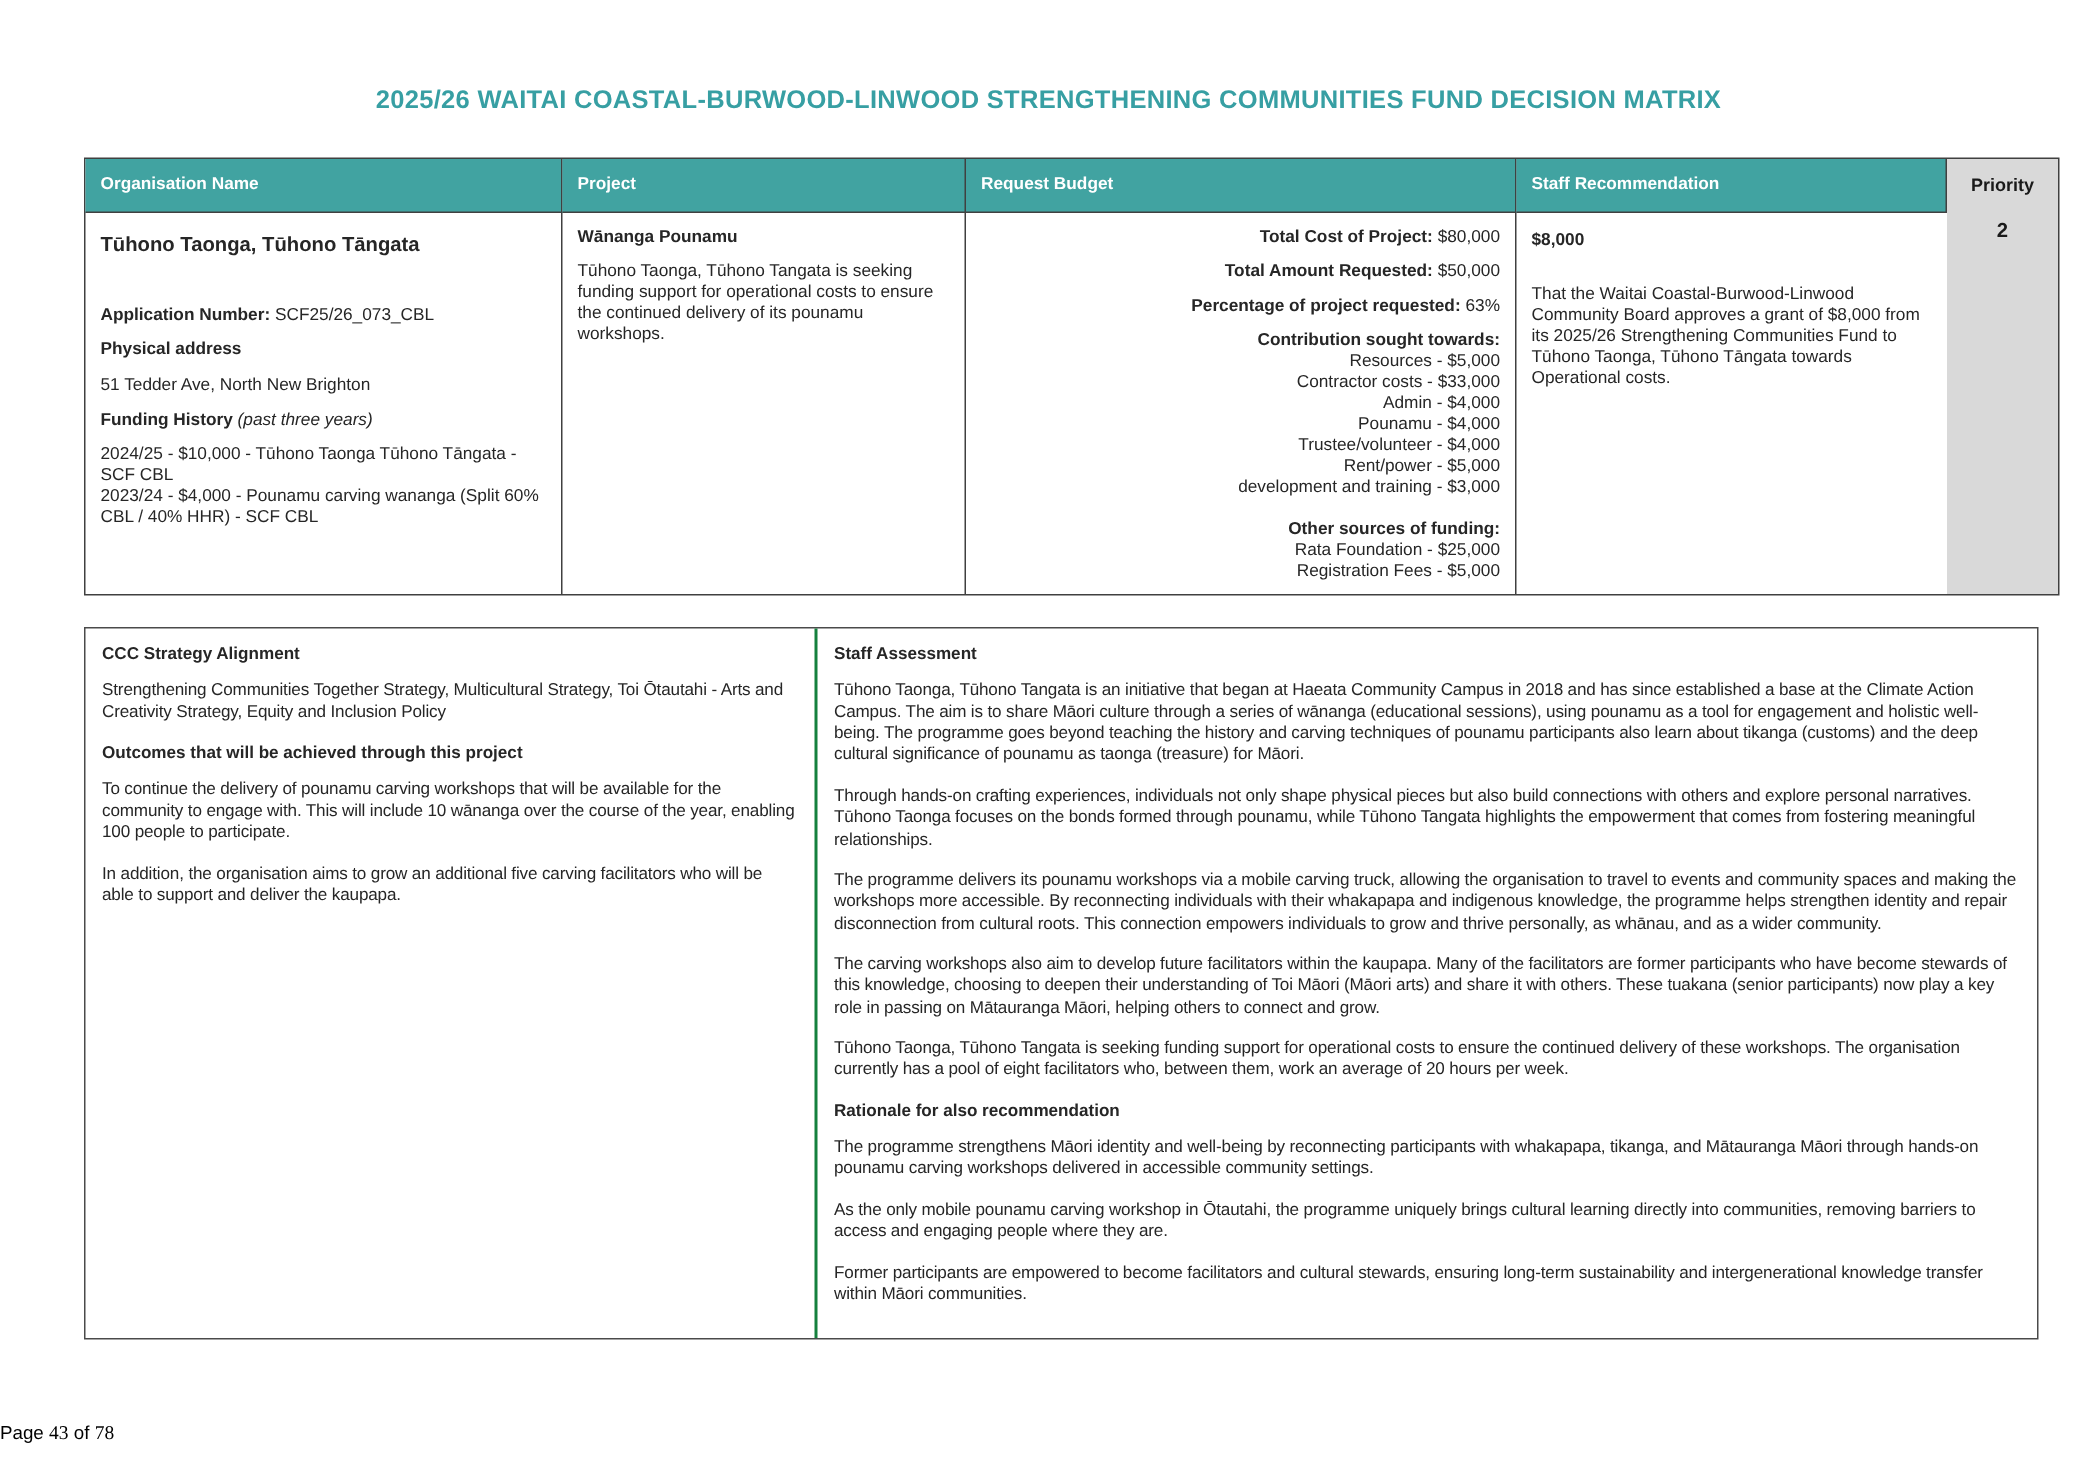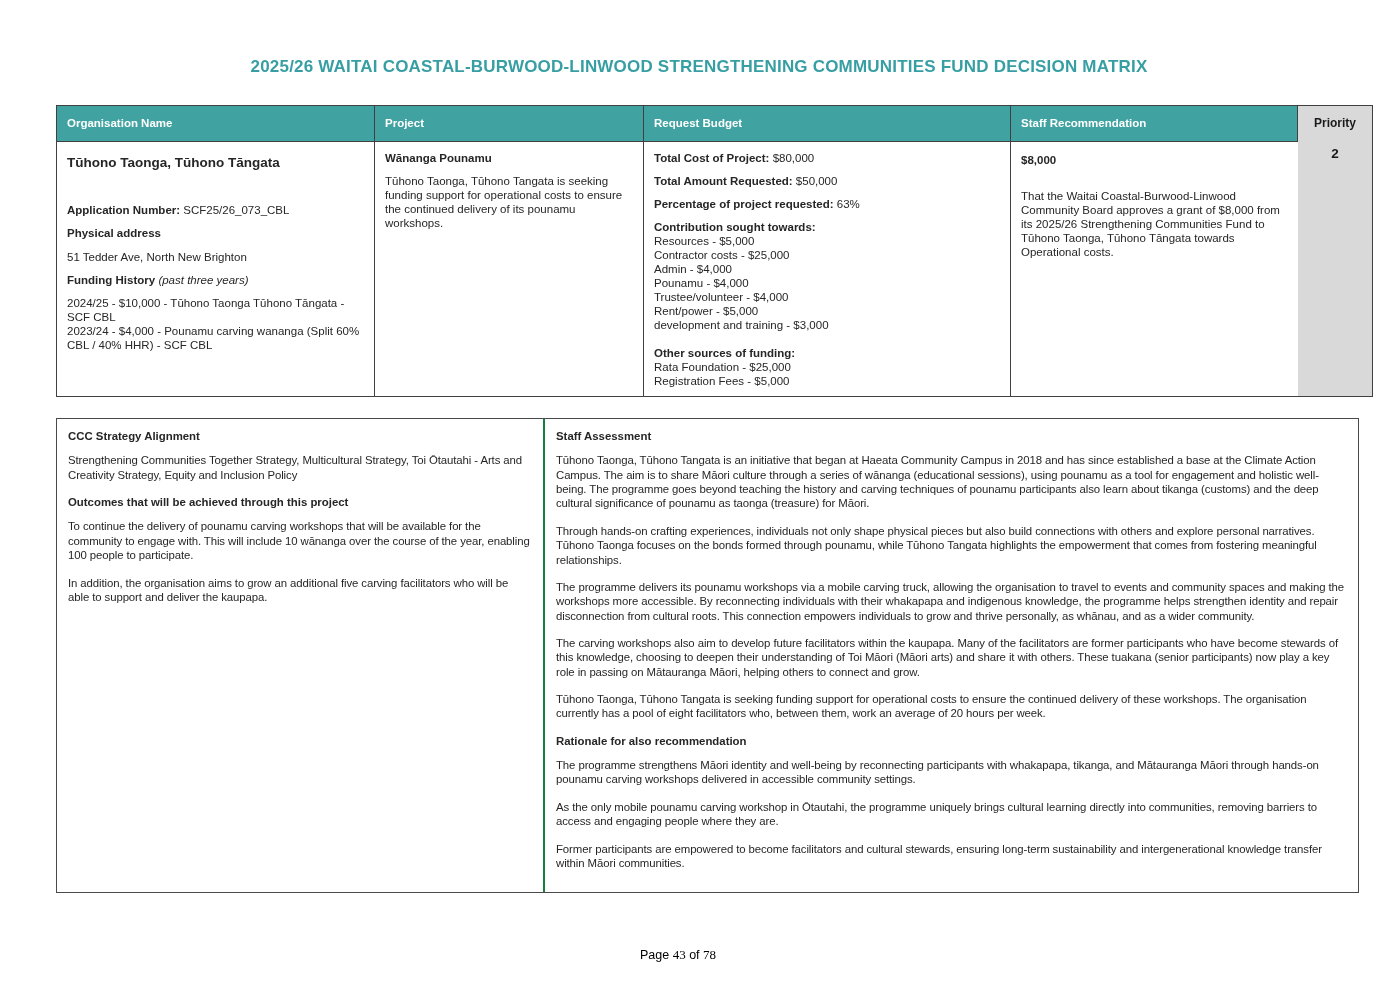--- a/index.html
+++ b/index.html
@@ -55,21 +55,21 @@
     font-size:11.4px; line-height:1.26;
   }
   .t2 > div { box-sizing:border-box; padding:9px 11px; overflow:hidden; }
   .t2 .cell-left { border-right:2px solid #15803d; }
   .t2 .heading { font-weight:bold; margin:1px 0 10px 0; }
   .t2 p { margin:0 0 13px 0; letter-spacing:-0.1px; }
   .rationale-heading { font-weight:bold; margin:28px 0 2px 0; }
 
   
   .footer {
-    position:absolute; top:947px; left:0; width:1356px; text-align:center;
+    position:absolute; top:947px; left:0; width:1356px; text-align:left;
     font-size:12.5px; color:#000000;
   }
   .serif-num { font-family:"Liberation Serif", serif; font-size:13px; }
 </style>
 </head>
 <body>
 
 <div class="page">
 
   <div class="doc-title">2025/26 WAITAI COASTAL-BURWOOD-LINWOOD STRENGTHENING COMMUNITIES FUND DECISION MATRIX</div>
@@ -99,36 +99,36 @@
       </div>
       <div class="tight">2024/25 - $10,000 - Tūhono Taonga Tūhono Tāngata - SCF CBL</div>
       <div class="tight">2023/24 - $4,000 - Pounamu carving wananga (Split 60% CBL / 40% HHR) - SCF CBL</div>
     </div>
 
     <div class="td" style="grid-column:2; grid-row:2;">
       <div class="para b">Wānanga Pounamu</div>
       <div class="para">Tūhono Taonga, Tūhono Tangata is seeking funding support for operational costs to ensure the continued delivery of its pounamu workshops.</div>
     </div>
 
-    <div class="td" style="grid-column:3; grid-row:2;">
+    <div class="td" style="grid-column:3; grid-row:2;text-align:right;">
       <div class="para">
         <span class="b">Total Cost of Project:</span>
         <span>$80,000</span>
       </div>
       <div class="para">
         <span class="b">Total Amount Requested:</span>
         <span>$50,000</span>
       </div>
       <div class="para">
         <span class="b">Percentage of project requested:</span>
         <span>63%</span>
       </div>
       <div class="tight b">Contribution sought towards:</div>
       <div class="tight">Resources - $5,000</div>
-      <div class="tight">Contractor costs - $25,000</div>
+      <div class="tight">Contractor costs - $33,000</div>
       <div class="tight">Admin - $4,000</div>
       <div class="tight">Pounamu - $4,000</div>
       <div class="tight">Trustee/volunteer - $4,000</div>
       <div class="tight">Rent/power - $5,000</div>
       <div class="tight">development and training - $3,000</div>
       <div class="gap14"></div>
       <div class="tight b">Other sources of funding:</div>
       <div class="tight">Rata Foundation - $25,000</div>
       <div class="tight">Registration Fees - $5,000</div>
     </div>

